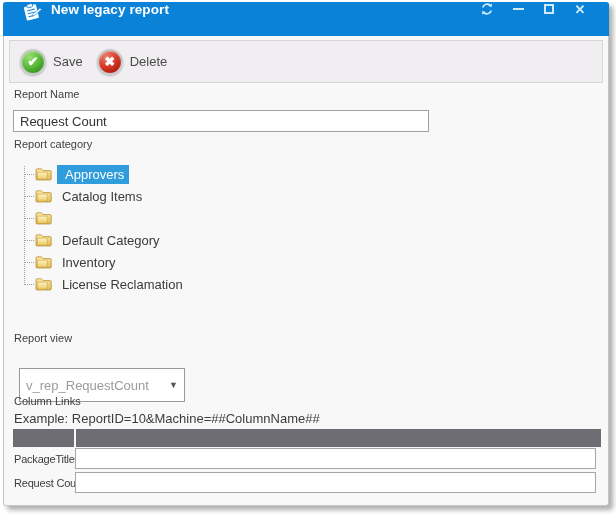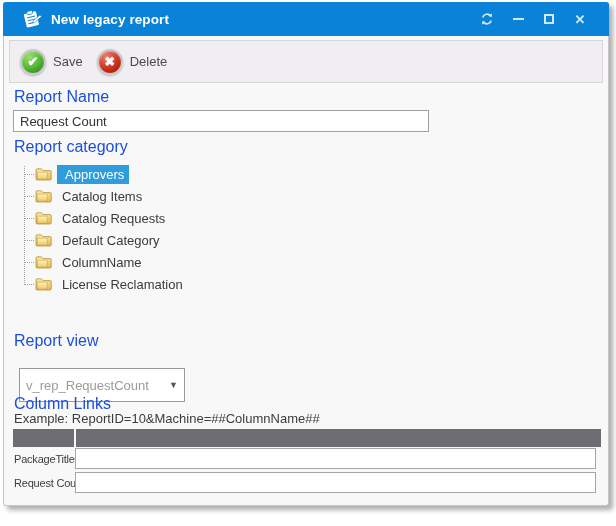--- a/index.html
+++ b/index.html
@@ -12,21 +12,21 @@
     background:#f9f8f9;
     border:1px solid #c9c6c9; border-top:none;
     border-radius:3px;
     box-shadow:4px 4px 5px rgba(0,0,0,0.32);
   }
 
   
   .titlebar {
     position:absolute; left:-1px; top:0; width:606px; height:34px;
     background:#0a82d8; border-radius:3px 3px 0 0;
-    display:flex; align-items:center; padding:0 22px 0 17px;
+    display:flex; align-items:flex-start; padding:0 22px 0 17px;
   }
   .titlebar .app-icon { width:22px; height:20px; flex:0 0 auto; }
   .titlebar .title {
     color:#fff; font-size:13.5px; font-weight:bold; margin-left:9px; flex:1 1 auto;
     letter-spacing:.1px;
   }
   .win-controls { display:flex; align-items:center; gap:17px; }
   .win-btn { width:14px; height:14px; display:flex; align-items:center; justify-content:center; cursor:default; }
   .win-btn svg { display:block; }
   .glyph-min { width:11px; height:2px; background:#cfe9fb; }
@@ -45,21 +45,21 @@
     border:2px solid #c9c9c9;
     display:flex; align-items:center; justify-content:center;
     color:#fff; font-size:13px; font-weight:bold;
     box-shadow:inset 0 1px 2px rgba(255,255,255,.5), 0 1px 2px rgba(0,0,0,.25);
   }
   .ball.green { background:radial-gradient(circle at 34% 28%, #9adf70, #5cbc3b 45%, #2f8f1d 85%); }
   .ball.red   { background:radial-gradient(circle at 34% 28%, #ef7f70, #d63a27 45%, #a91305 85%); }
   .tb-label { font-size:13px; color:#4a4a4a; }
 
   
-  .lbl { position:absolute; font-size:16px; color:#1d4ed8; }
+  .lbl { position:absolute; font-size:11px; color:#404040; }
   .txt-input {
     position:absolute; border:1px solid #a0a0a0; background:#fff;
     font-family:"Liberation Sans", sans-serif; font-size:13px; color:#333;
     padding:0 6px; outline:none;
   }
 
   
   .tree { position:absolute; left:9px; top:161px; width:330px; }
   .tree::before {
     content:""; position:absolute; left:11px; top:3px; height:119px;
@@ -180,35 +180,34 @@
             <path d="M1 3 q0-1.2 1.2-1.2 h4.2 l1.6 1.8 h7 q1.2 0 1.2 1.2 v7 q0 1.2-1.2 1.2 H2.2 Q1 13 1 11.8 Z" fill="url(#foldg)" stroke="#ad8429" stroke-width="0.7"></path>
             <path d="M2.4 5.2 h9.8 v7 H2.4 Z" fill="url(#foldg2)" stroke="#c09a3a" stroke-width="0.5"></path>
           </svg>
         <span class="tree-label">Catalog Items</span>
       </div>
       <div class="tree-row">
         <svg class="folder-svg" viewBox="0 0 17 14">
             <path d="M1 3 q0-1.2 1.2-1.2 h4.2 l1.6 1.8 h7 q1.2 0 1.2 1.2 v7 q0 1.2-1.2 1.2 H2.2 Q1 13 1 11.8 Z" fill="url(#foldg)" stroke="#ad8429" stroke-width="0.7"></path>
             <path d="M2.4 5.2 h9.8 v7 H2.4 Z" fill="url(#foldg2)" stroke="#c09a3a" stroke-width="0.5"></path>
           </svg>
-        <span class="tree-label">Catalog Requests</span>
       </div>
       <div class="tree-row">
         <svg class="folder-svg" viewBox="0 0 17 14">
             <path d="M1 3 q0-1.2 1.2-1.2 h4.2 l1.6 1.8 h7 q1.2 0 1.2 1.2 v7 q0 1.2-1.2 1.2 H2.2 Q1 13 1 11.8 Z" fill="url(#foldg)" stroke="#ad8429" stroke-width="0.7"></path>
             <path d="M2.4 5.2 h9.8 v7 H2.4 Z" fill="url(#foldg2)" stroke="#c09a3a" stroke-width="0.5"></path>
           </svg>
         <span class="tree-label">Default Category</span>
       </div>
       <div class="tree-row">
         <svg class="folder-svg" viewBox="0 0 17 14">
             <path d="M1 3 q0-1.2 1.2-1.2 h4.2 l1.6 1.8 h7 q1.2 0 1.2 1.2 v7 q0 1.2-1.2 1.2 H2.2 Q1 13 1 11.8 Z" fill="url(#foldg)" stroke="#ad8429" stroke-width="0.7"></path>
             <path d="M2.4 5.2 h9.8 v7 H2.4 Z" fill="url(#foldg2)" stroke="#c09a3a" stroke-width="0.5"></path>
           </svg>
-        <span class="tree-label">ColumnName</span>
+        <span class="tree-label">Inventory</span>
       </div>
       <div class="tree-row">
         <svg class="folder-svg" viewBox="0 0 17 14">
             <path d="M1 3 q0-1.2 1.2-1.2 h4.2 l1.6 1.8 h7 q1.2 0 1.2 1.2 v7 q0 1.2-1.2 1.2 H2.2 Q1 13 1 11.8 Z" fill="url(#foldg)" stroke="#ad8429" stroke-width="0.7"></path>
             <path d="M2.4 5.2 h9.8 v7 H2.4 Z" fill="url(#foldg2)" stroke="#c09a3a" stroke-width="0.5"></path>
           </svg>
         <span class="tree-label">License Reclamation</span>
       </div>
     </div>
 

